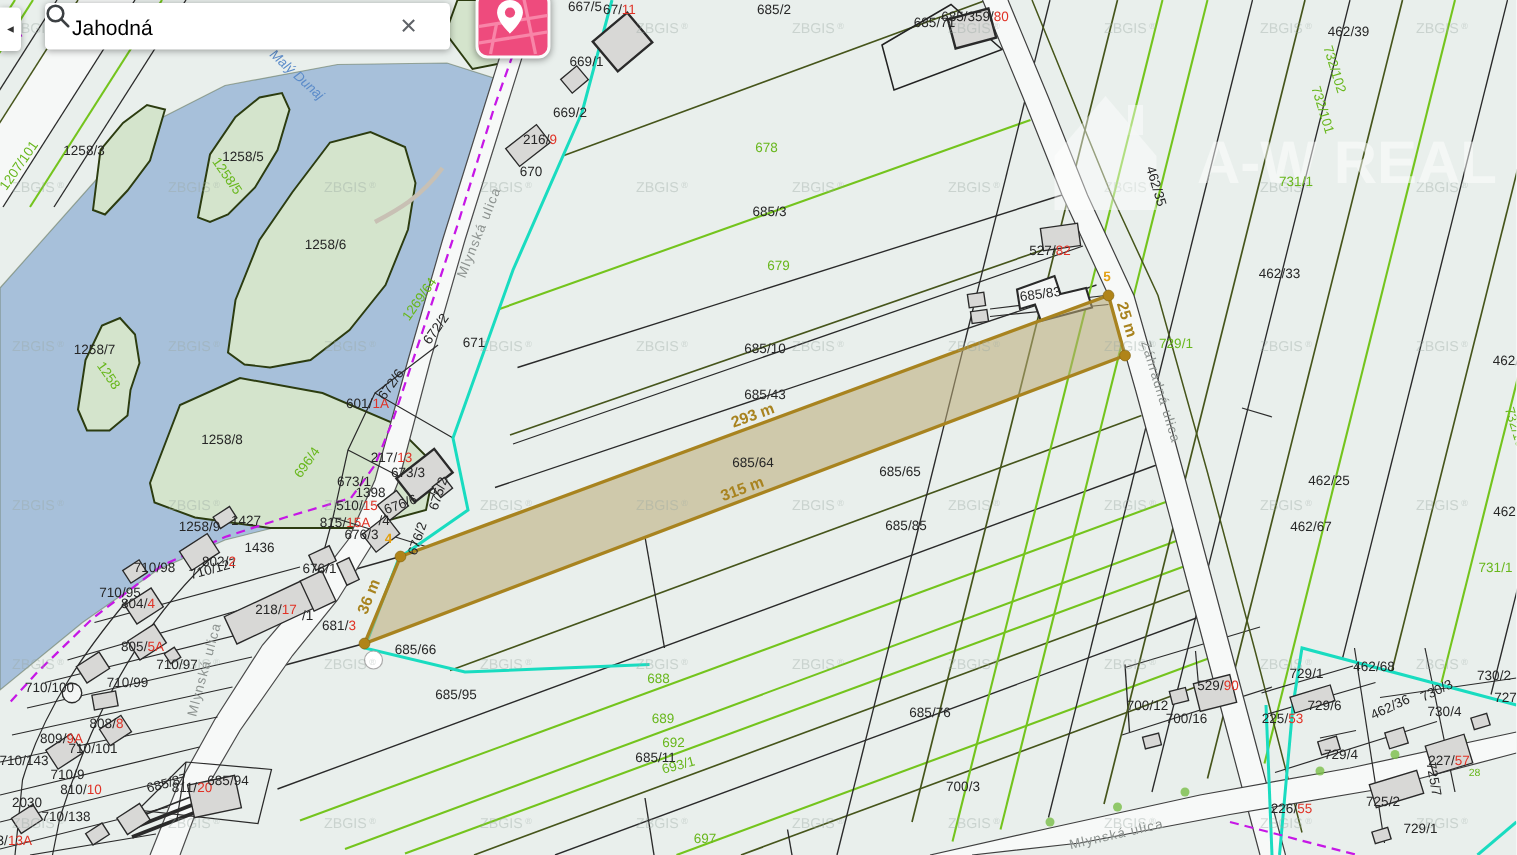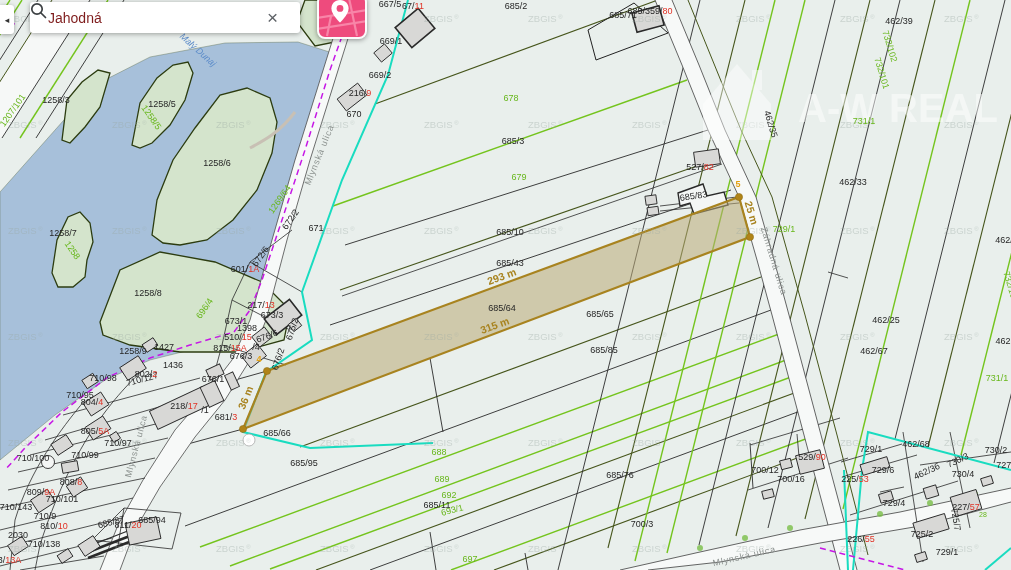--- a/index.html
+++ b/index.html
@@ -7,21 +7,21 @@
   .stage{position:relative;width:1011px;height:570px;overflow:hidden;
          font-family:"Liberation Sans","DejaVu Sans",sans-serif;background:#e9efec;}
   .stage svg{position:absolute;left:0;top:0;}
   
   .collapse-tab{position:absolute;left:0;top:5px;width:14px;height:29px;background:#fff;
     border-radius:0 3px 3px 0;box-shadow:0 1px 4px rgba(0,0,0,.35);display:flex;
     align-items:center;justify-content:center;font-size:9px;color:#333;cursor:pointer;z-index:20;}
   .search-box{position:absolute;left:30px;top:2px;width:270px;height:31px;background:#fff;
     border-radius:3px;box-shadow:0 1px 5px rgba(0,0,0,.35);display:flex;align-items:center;
     padding:0 10px 0 18px;gap:10px;z-index:20;}
-  .search-box .query{flex:1;font-size:14px;color:#7f1d1d;white-space:nowrap;overflow:hidden;}
+  .search-box .query{flex:1;font-size:14px;color:#000000;white-space:nowrap;overflow:hidden;}
   .search-box .clear{font-size:19px;line-height:1;color:#5f6368;cursor:pointer;padding:0 2px;}
   .search-box .mag{display:flex;align-items:center;cursor:pointer;}
   .map-btn{position:absolute;left:317px;top:-6px;width:50px;height:45px;background:#ee4b7d;
     border:2px solid #fbfbfb;border-radius:8px;box-shadow:0 1px 5px rgba(0,0,0,.4);
     overflow:hidden;cursor:pointer;z-index:20;}
   text{font-family:"Liberation Sans","DejaVu Sans",sans-serif;}
 </style>
 </head>
 <body>
 

